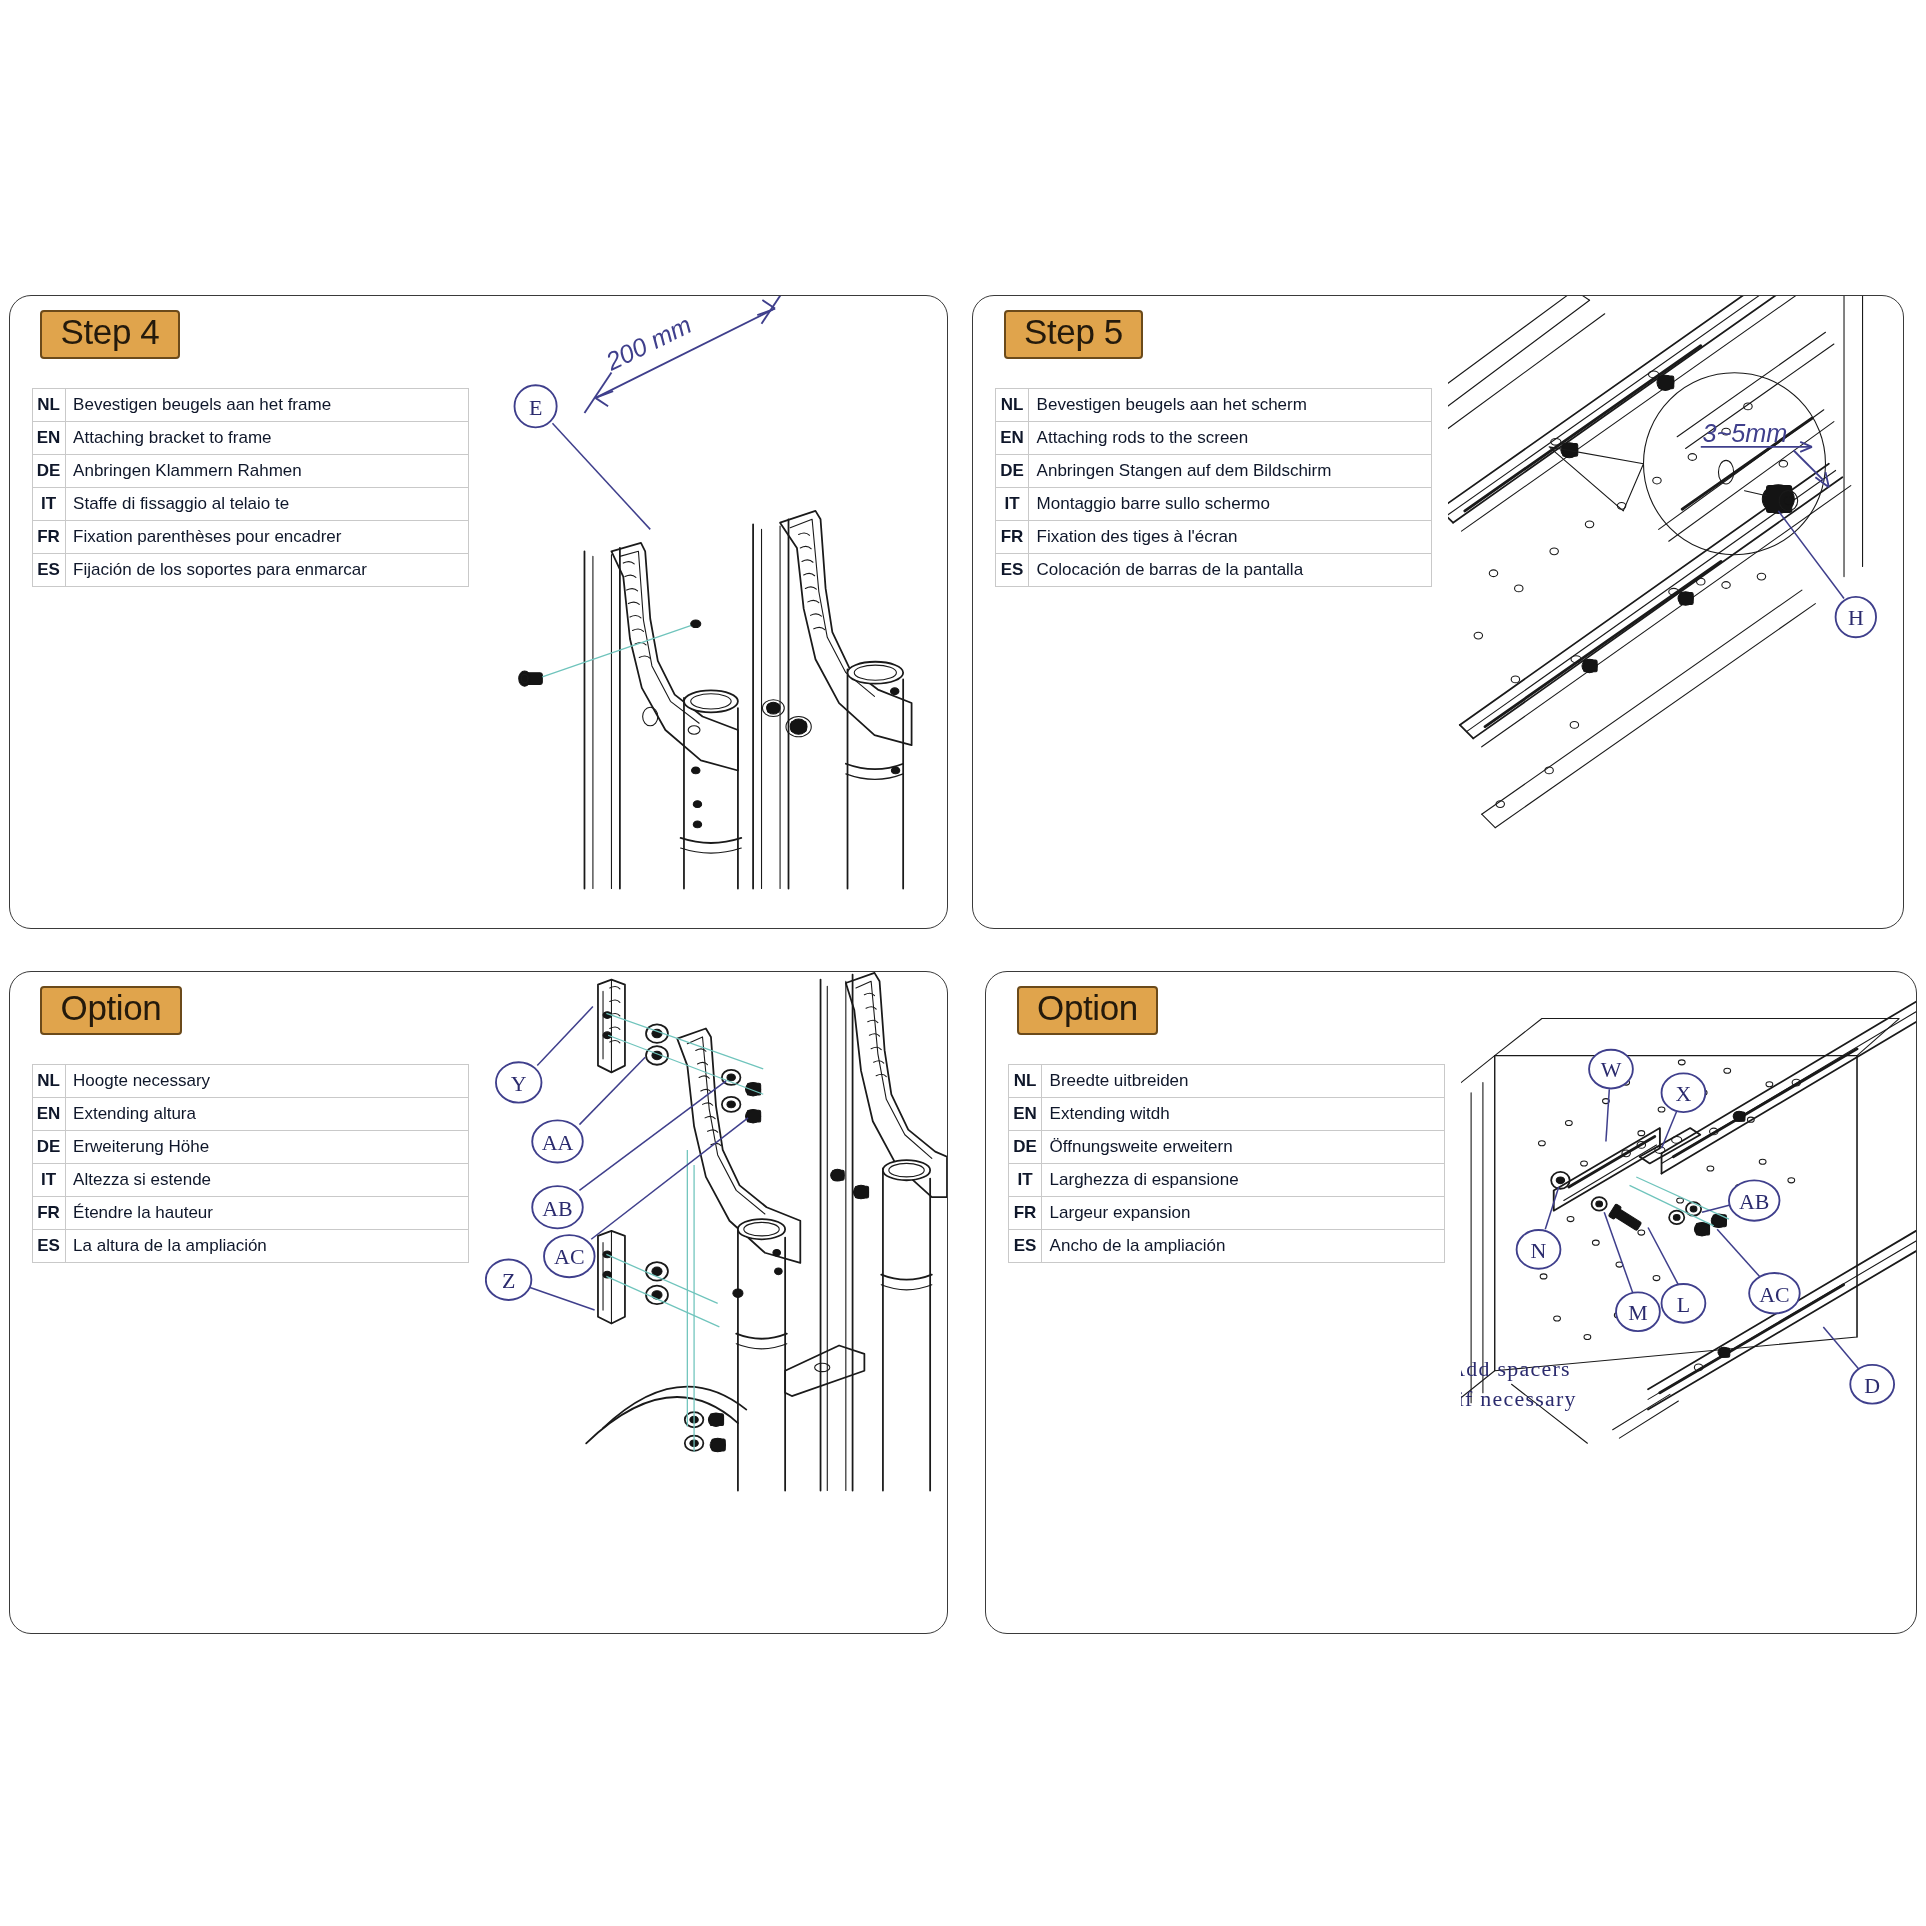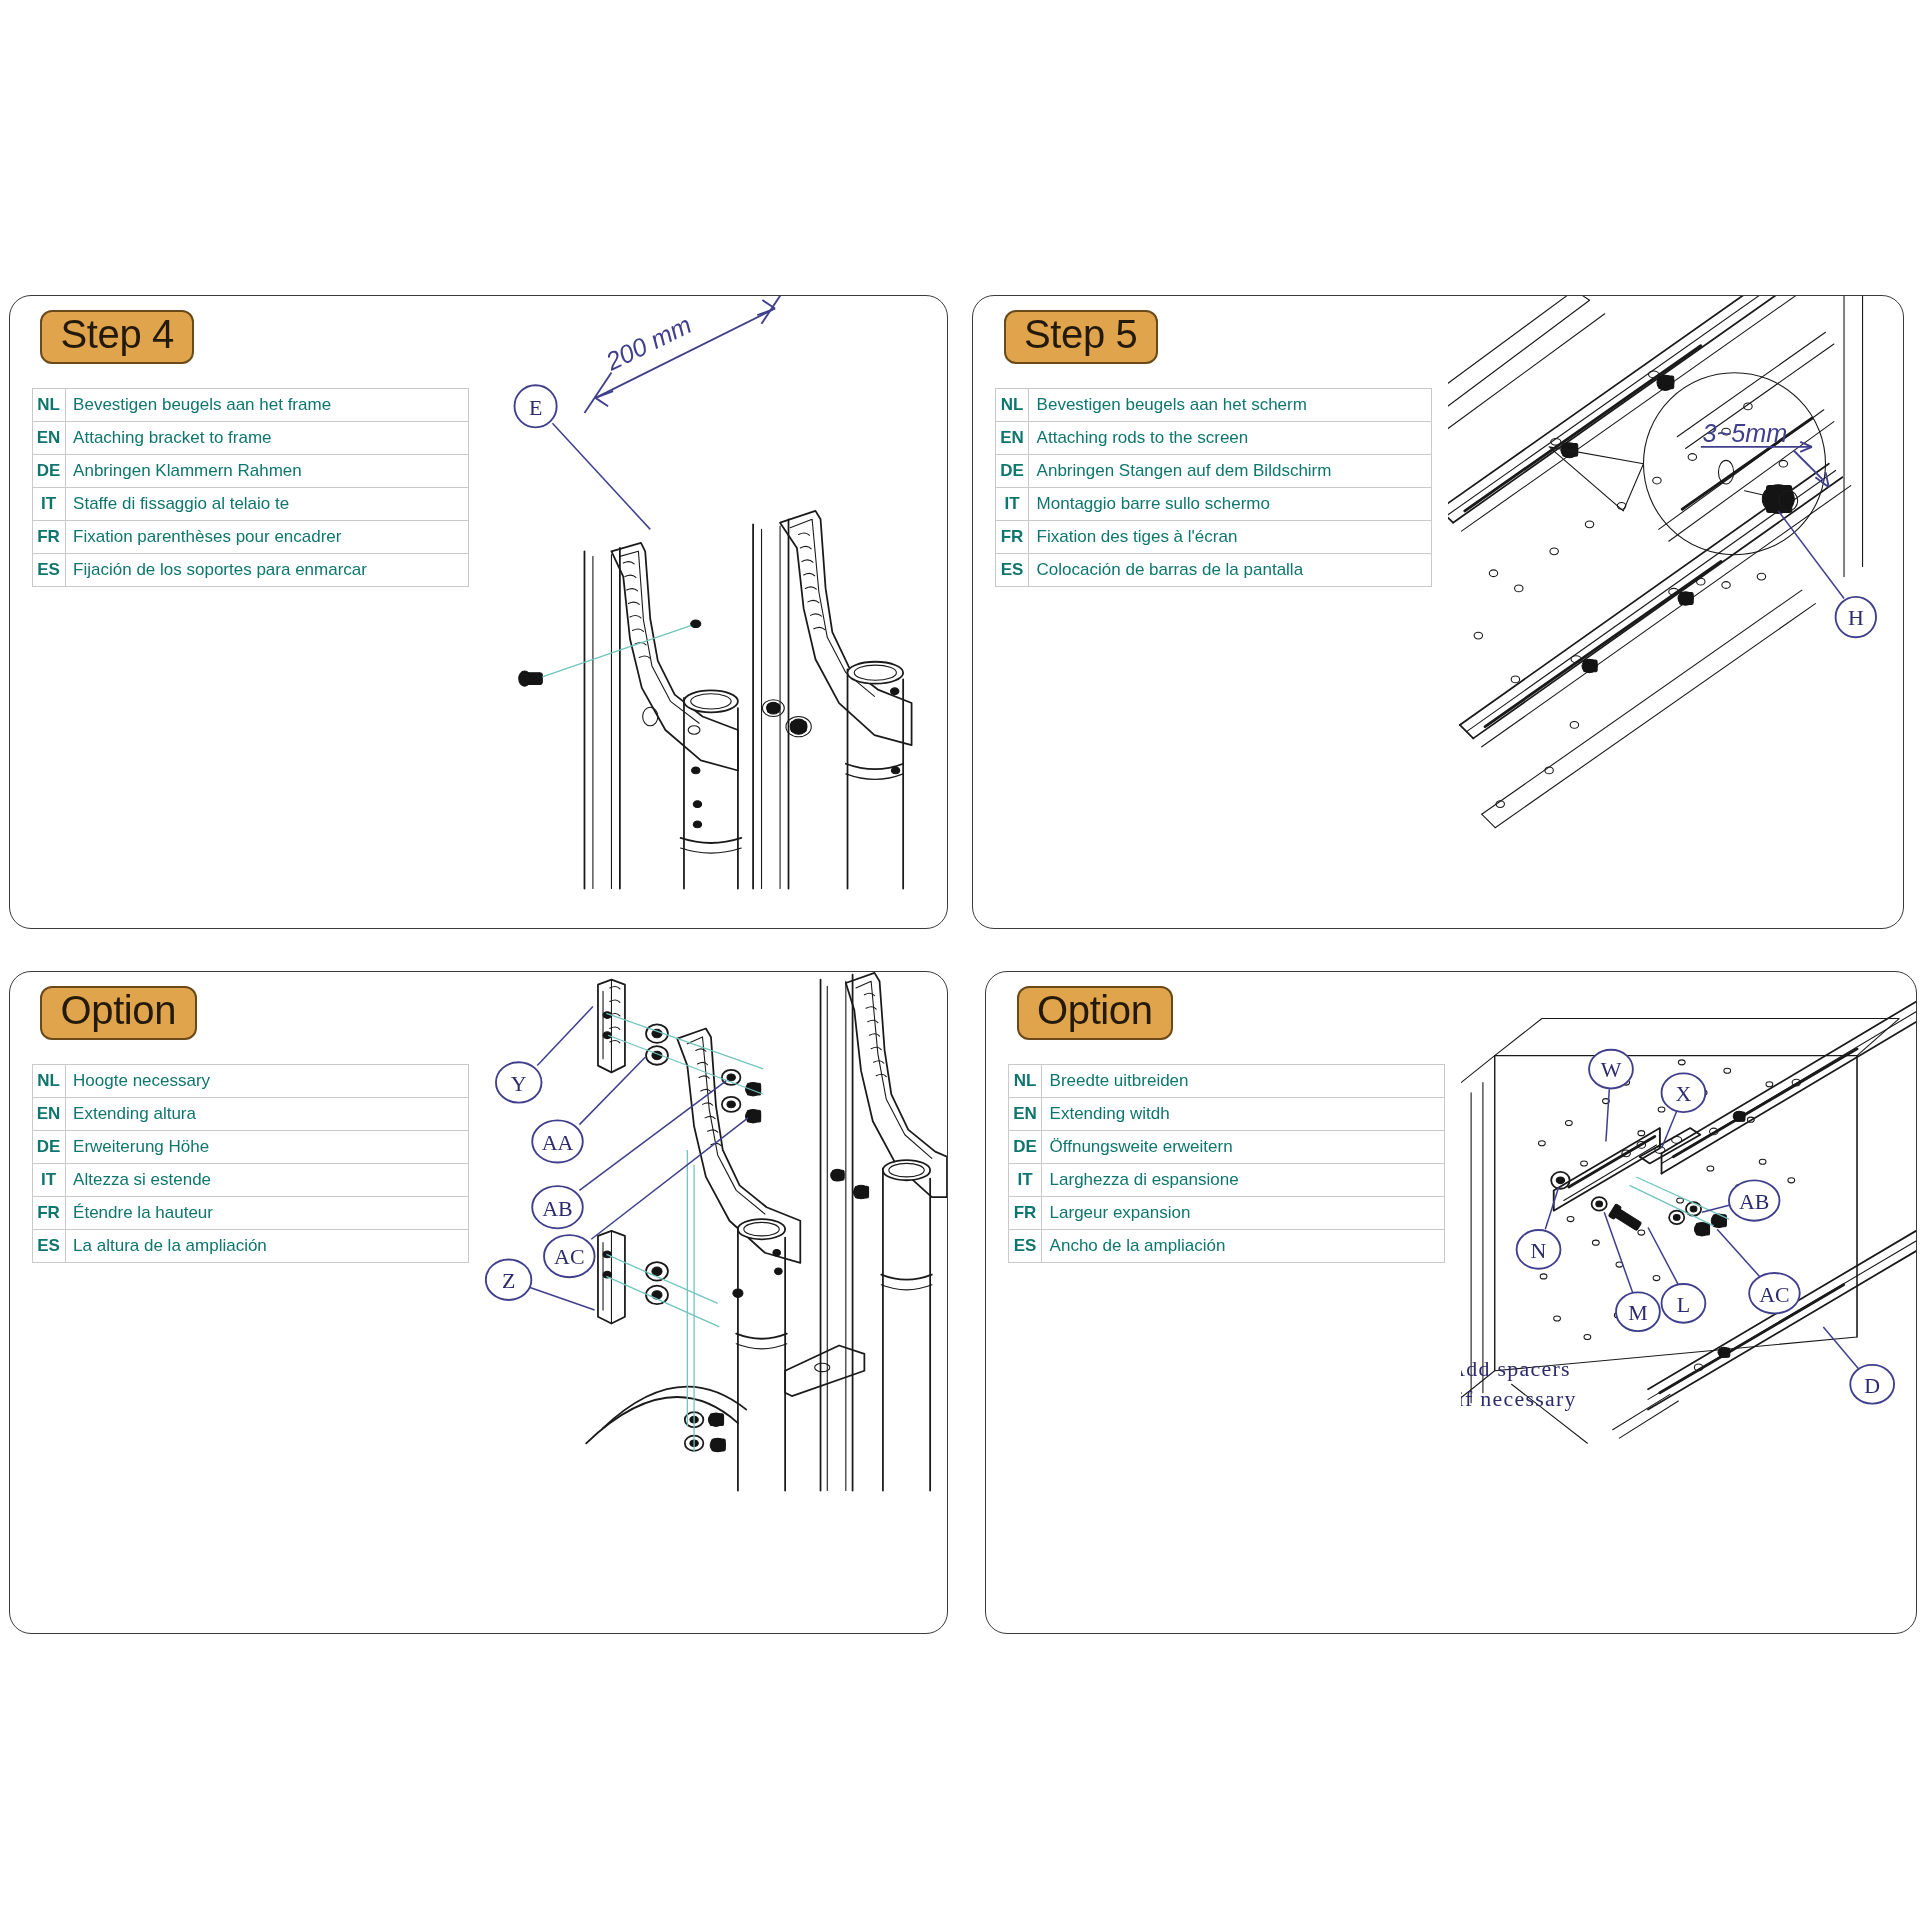--- a/index.html
+++ b/index.html
@@ -25,42 +25,42 @@
   #panel-step5 {left:972px;top:295px;  width:932px; height:634px;}
   #panel-opt-h {left:8.5px;  top:971px; width:939px; height:663px;}
   #panel-opt-w {left:985px;top:971px; width:932px; height:663px;}
 
   
   .badge{
     position:absolute;
     left:30.5px; top:13.6px;
     background:#e0a44c;
     border:2.5px solid #6b4a1a;
-    border-radius:12px;
+    border-radius:4px;
     padding:2.5px 18.6px 7.6px 18.6px;
-    font-size:40px;
+    font-size:35px;
     line-height:1.0;
     color:#241a0c;
     letter-spacing:-0.4px;
     white-space:nowrap;
   }
 
   
   .lang-table{
     position:absolute;
     left:22px; top:92px;
     width:437px;
     border-collapse:collapse;
     table-layout:fixed;
   }
   .lang-table tr{height:33px;}
   .lang-table td{
     border:0.8px solid #c9c9c9;
     font-size:17px;
-    color:#0f766e;
+    color:#0f172a;
     padding:0 0 0 7.6px;
     vertical-align:middle;
     line-height:1.1;
     margin-left:39px;
   }
   .lang-table td.code{
     width:32px;
     font-weight:bold;
     text-align:center;
     padding:0;

